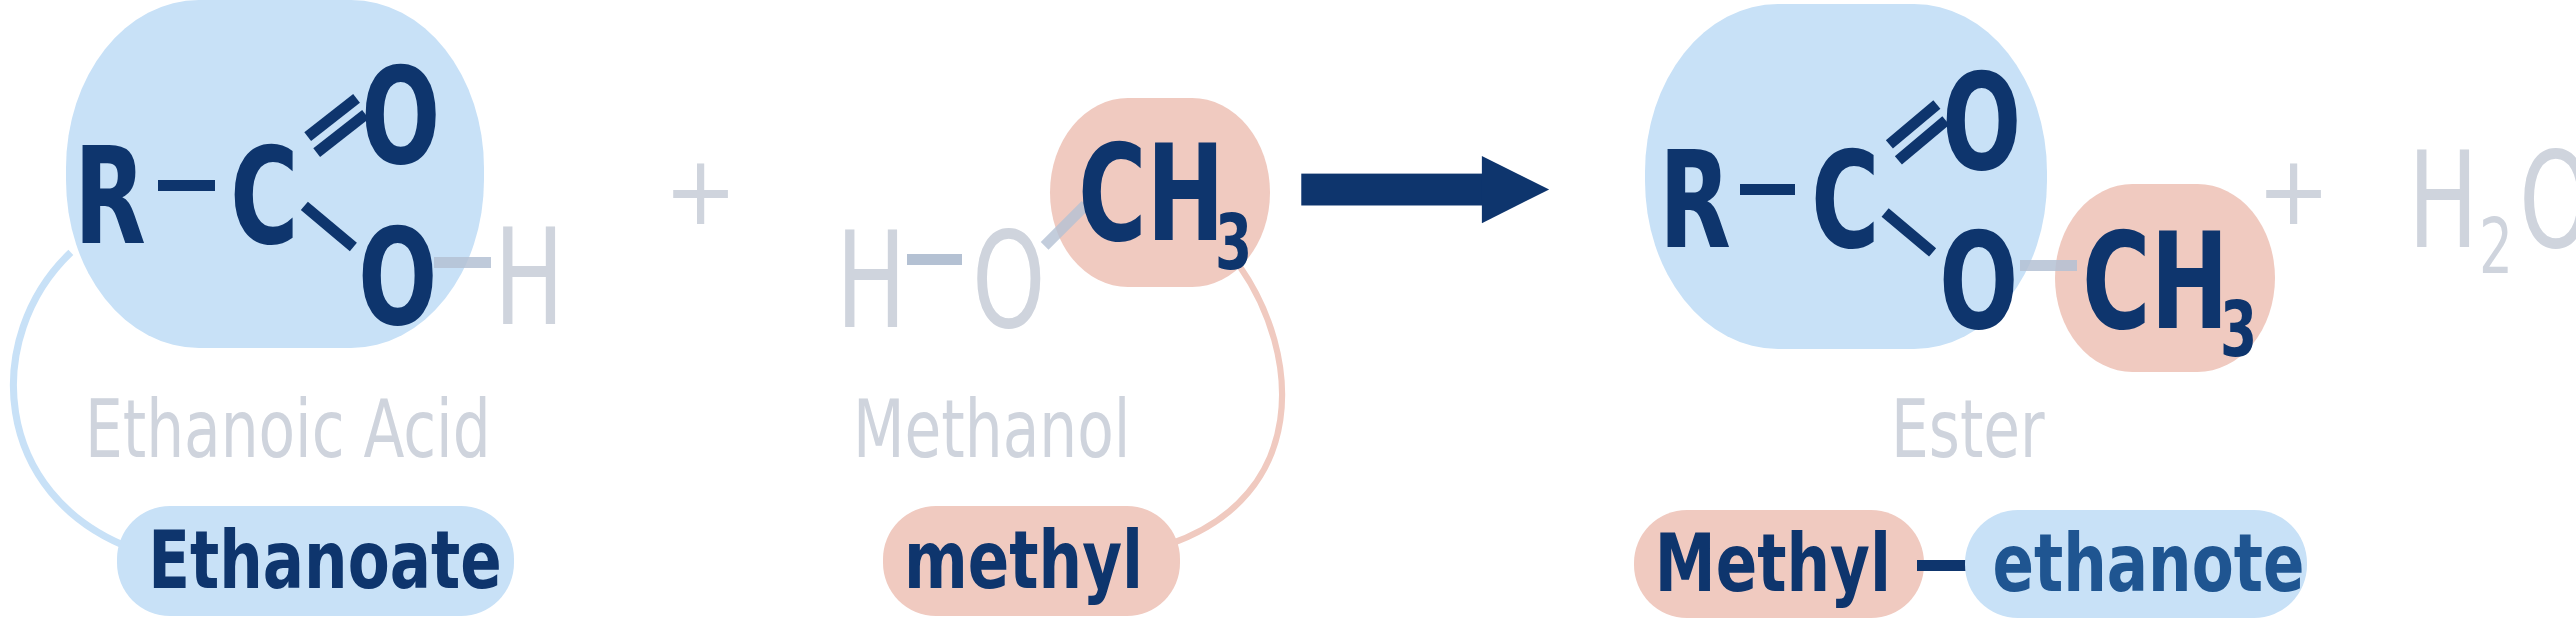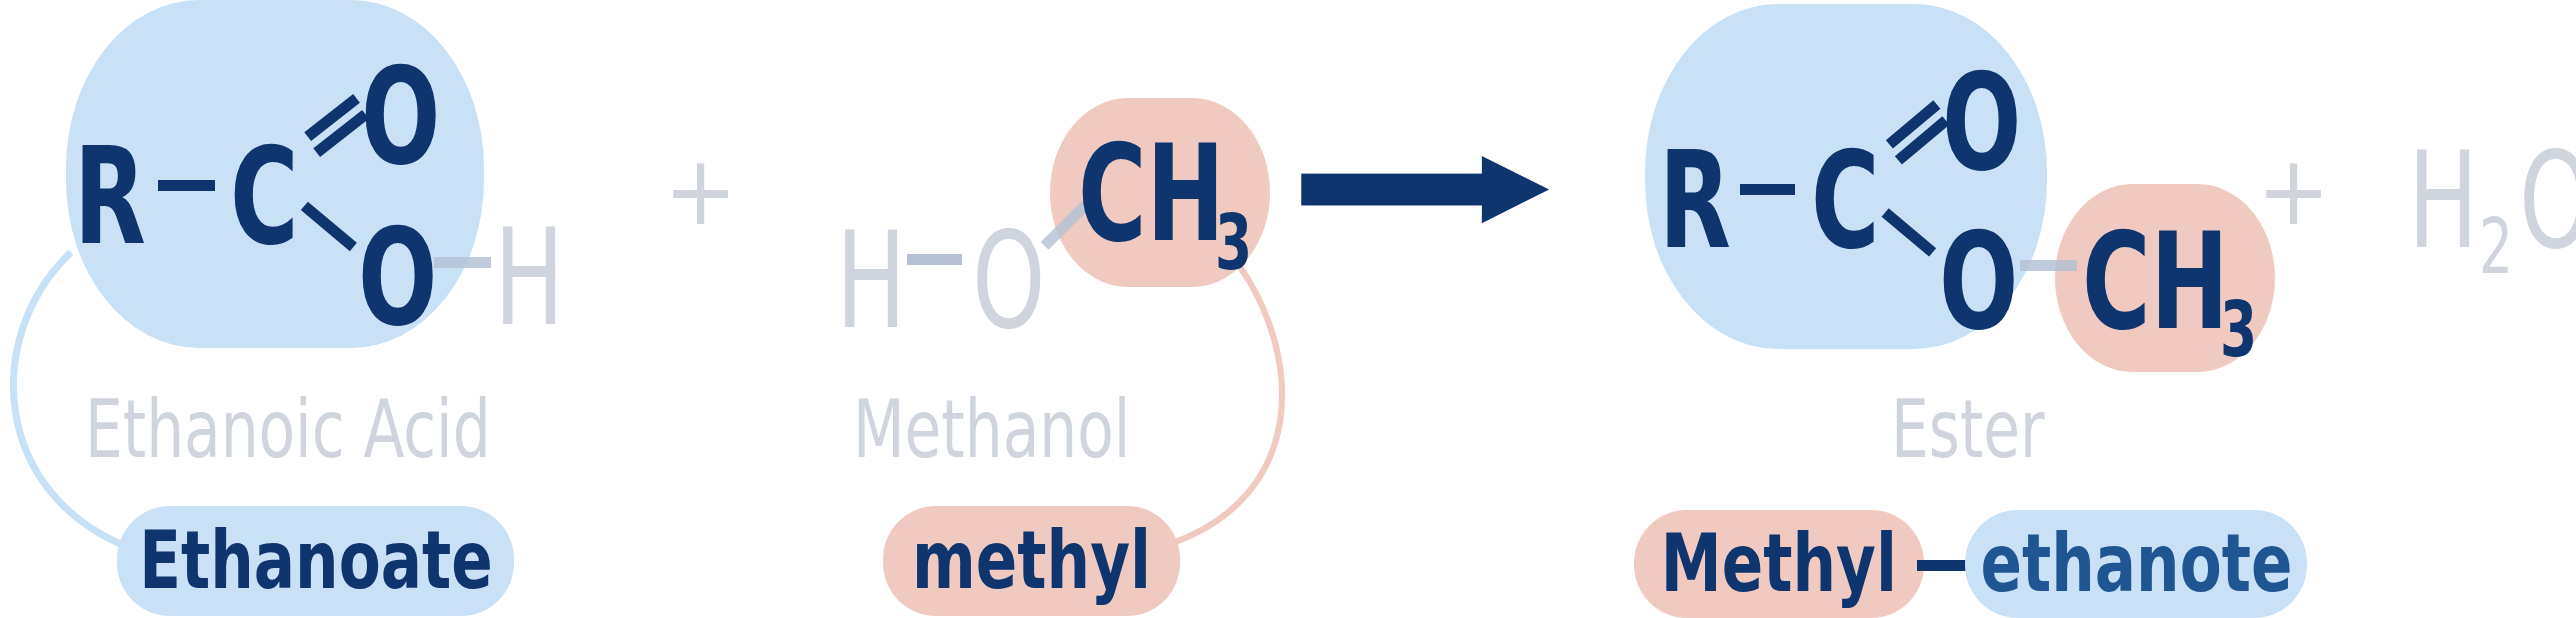--- a/index.html
+++ b/index.html
@@ -7,21 +7,21 @@
   .abs{position:absolute;}
   .blob-blue{background:#c8e1f7;}
   .blob-pink{background:#f0cac0;}
   .atom{position:absolute;font-weight:bold;color:#0e356d;line-height:1;font-size:133px;transform:scaleX(0.78);transform-origin:left top;}
   .atom.faint{color:#cfd4dd;font-weight:normal;}
   .sub{position:absolute;font-weight:bold;color:#0e356d;line-height:1;font-size:76px;transform:scaleX(0.78);transform-origin:left top;}
   .sub.faint{color:#cfd4dd;font-weight:normal;}
   .bond{position:absolute;background:#0e356d;height:10.6px;}
   .bond.faint{background:#b4c1d3;}
   .label{position:absolute;color:#cfd4dd;font-size:81px;line-height:1;white-space:nowrap;transform:scaleX(0.82);transform-origin:left top;}
-  .pill{position:absolute;border-radius:53px;display:flex;align-items:center;justify-content:center;}
+  .pill{position:absolute;border-radius:53px;display:flex;align-items:center;}
   .pill span{font-size:80px;line-height:1;font-weight:bold;color:#0e356d;white-space:nowrap;transform:scaleX(0.85);}
   .plus{position:absolute;color:#cfd4dd;font-size:97px;line-height:1;}
   svg{position:absolute;left:0;top:0;}
 </style>
 </head>
 <body>
 
 <svg width="2576" height="619" viewBox="0 0 2910 699">
   <path d="M 80 285 C -20 380, -10 560, 150 620" fill="none" stroke="#c8e1f7" stroke-width="8"></path>
   <path d="M 1400 300 C 1470 400, 1480 560, 1320 615" fill="none" stroke="#f0cac0" stroke-width="7"></path>

